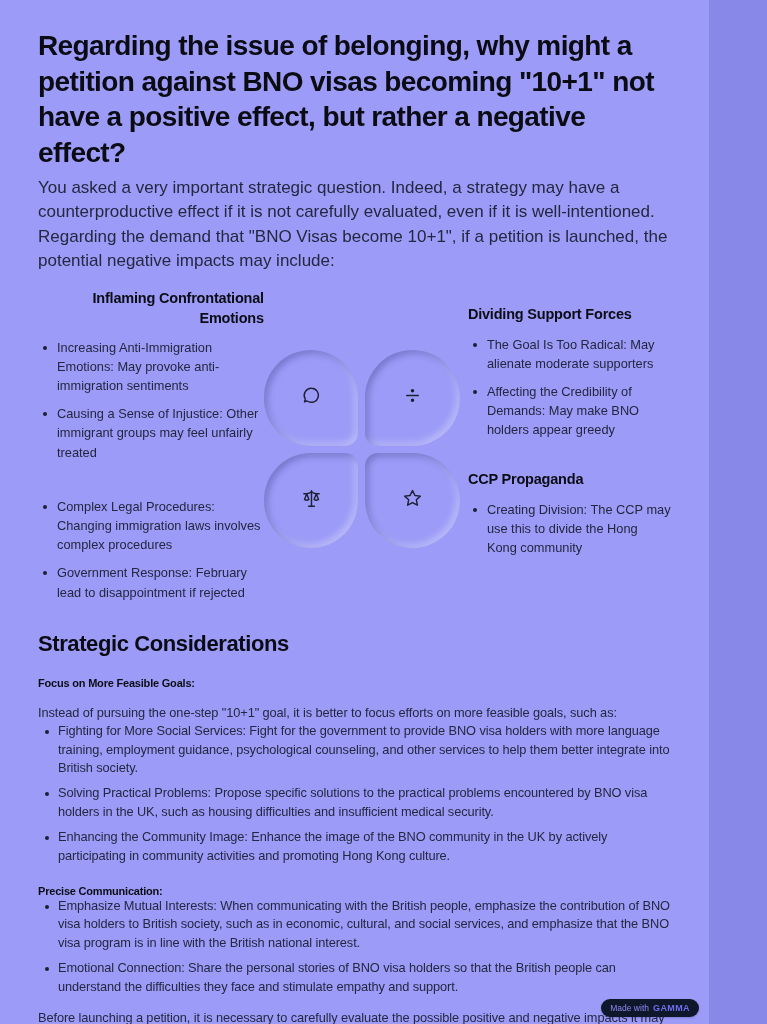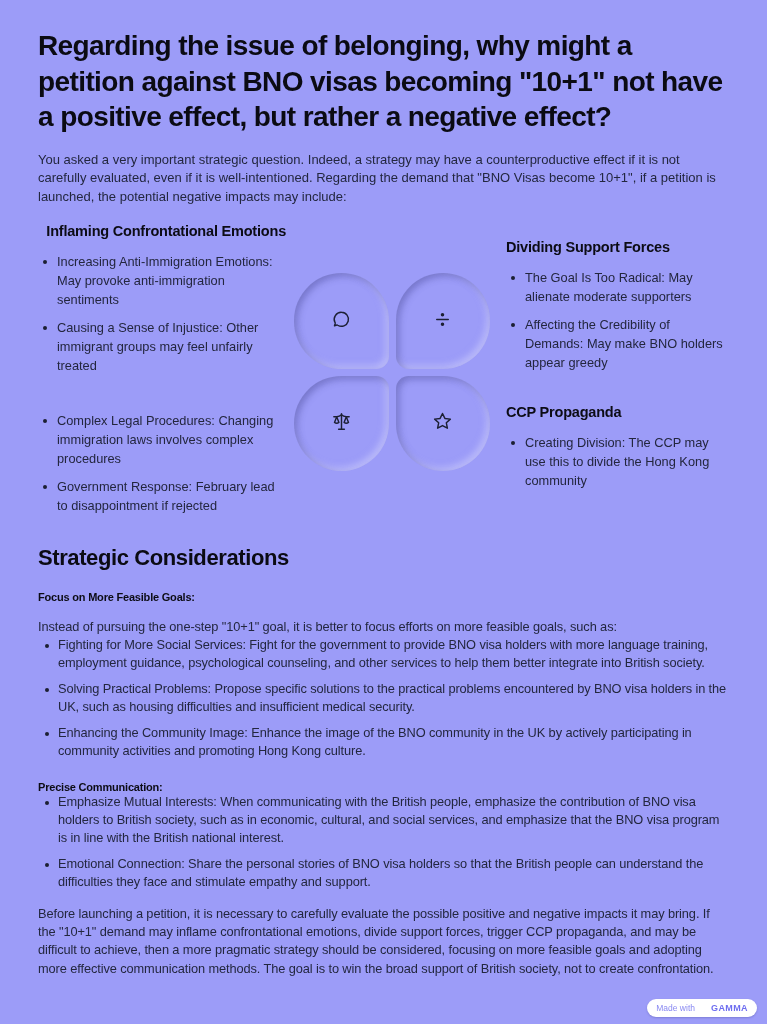--- a/index.html
+++ b/index.html
@@ -3,35 +3,35 @@
 <meta charset="utf-8">
 <style>
   * { box-sizing: border-box; margin: 0; padding: 0; }
   html,body { width:767px; }
   body{
     font-family:"Liberation Sans", sans-serif;
     background:#8888e8;
   }
   .page{
     position:relative;
-    width:767px; height:1024px;
+    width:709px; height:1024px;
     background:#9c9cf8;
     overflow:hidden;
     color:#22263f;
   }
   .content{ padding:28px 38px 0 38px; }
 
   .page-title{
     font-size:28px; line-height:1.27; font-weight:800;
     letter-spacing:-0.6px; color:#0b0b13;
     font-family:"Liberation Sans", sans-serif;
   }
   .intro{
-    margin-top:16px;
-    font-size:13px; line-height:1.43; color:#23273f;
+    margin-top:6px;
+    font-size:17px; line-height:1.43; color:#23273f;
   }
 
   
   .quad{
     display:flex; margin-top:14px; align-items:stretch;justify-content:flex-end;
   }
   .quad-col{ display:flex; flex-direction:column; }
   .col-left{ width:248px; }
   .col-center{ width:212px; display:flex; align-items:center; justify-content:center; }
   .col-right{ width:231px; padding-left:8px; }
@@ -95,23 +95,23 @@
   }
   .body-list li::before{
     content:""; position:absolute; left:7px; top:8px;
     width:4px; height:4px; border-radius:50%; background:#1c1f33;
   }
   .closing{ margin-top:13px; }
 
   
   .badge{
     position:absolute; right:10px; bottom:7px;
-    background:#ffffff; border-radius:11px;
+    background:#0f172a; border-radius:11px;
     padding:4px 9px 4px 9px;
-    display:flex; align-items:flex-end; gap:16px;
+    display:flex; align-items:flex-end; gap:4px;
     box-shadow:0 1px 2px rgba(40,40,120,0.25);
     text-decoration:none; cursor:pointer;
   }
   .badge .made-with{ font-size:8.5px; color:#8a8af2; }
   .badge .brand{ font-size:9px; font-weight:900; color:#6e6ef0; letter-spacing:0.4px; }
 </style>
 </head>
 <body>
 
 <div class="page">

